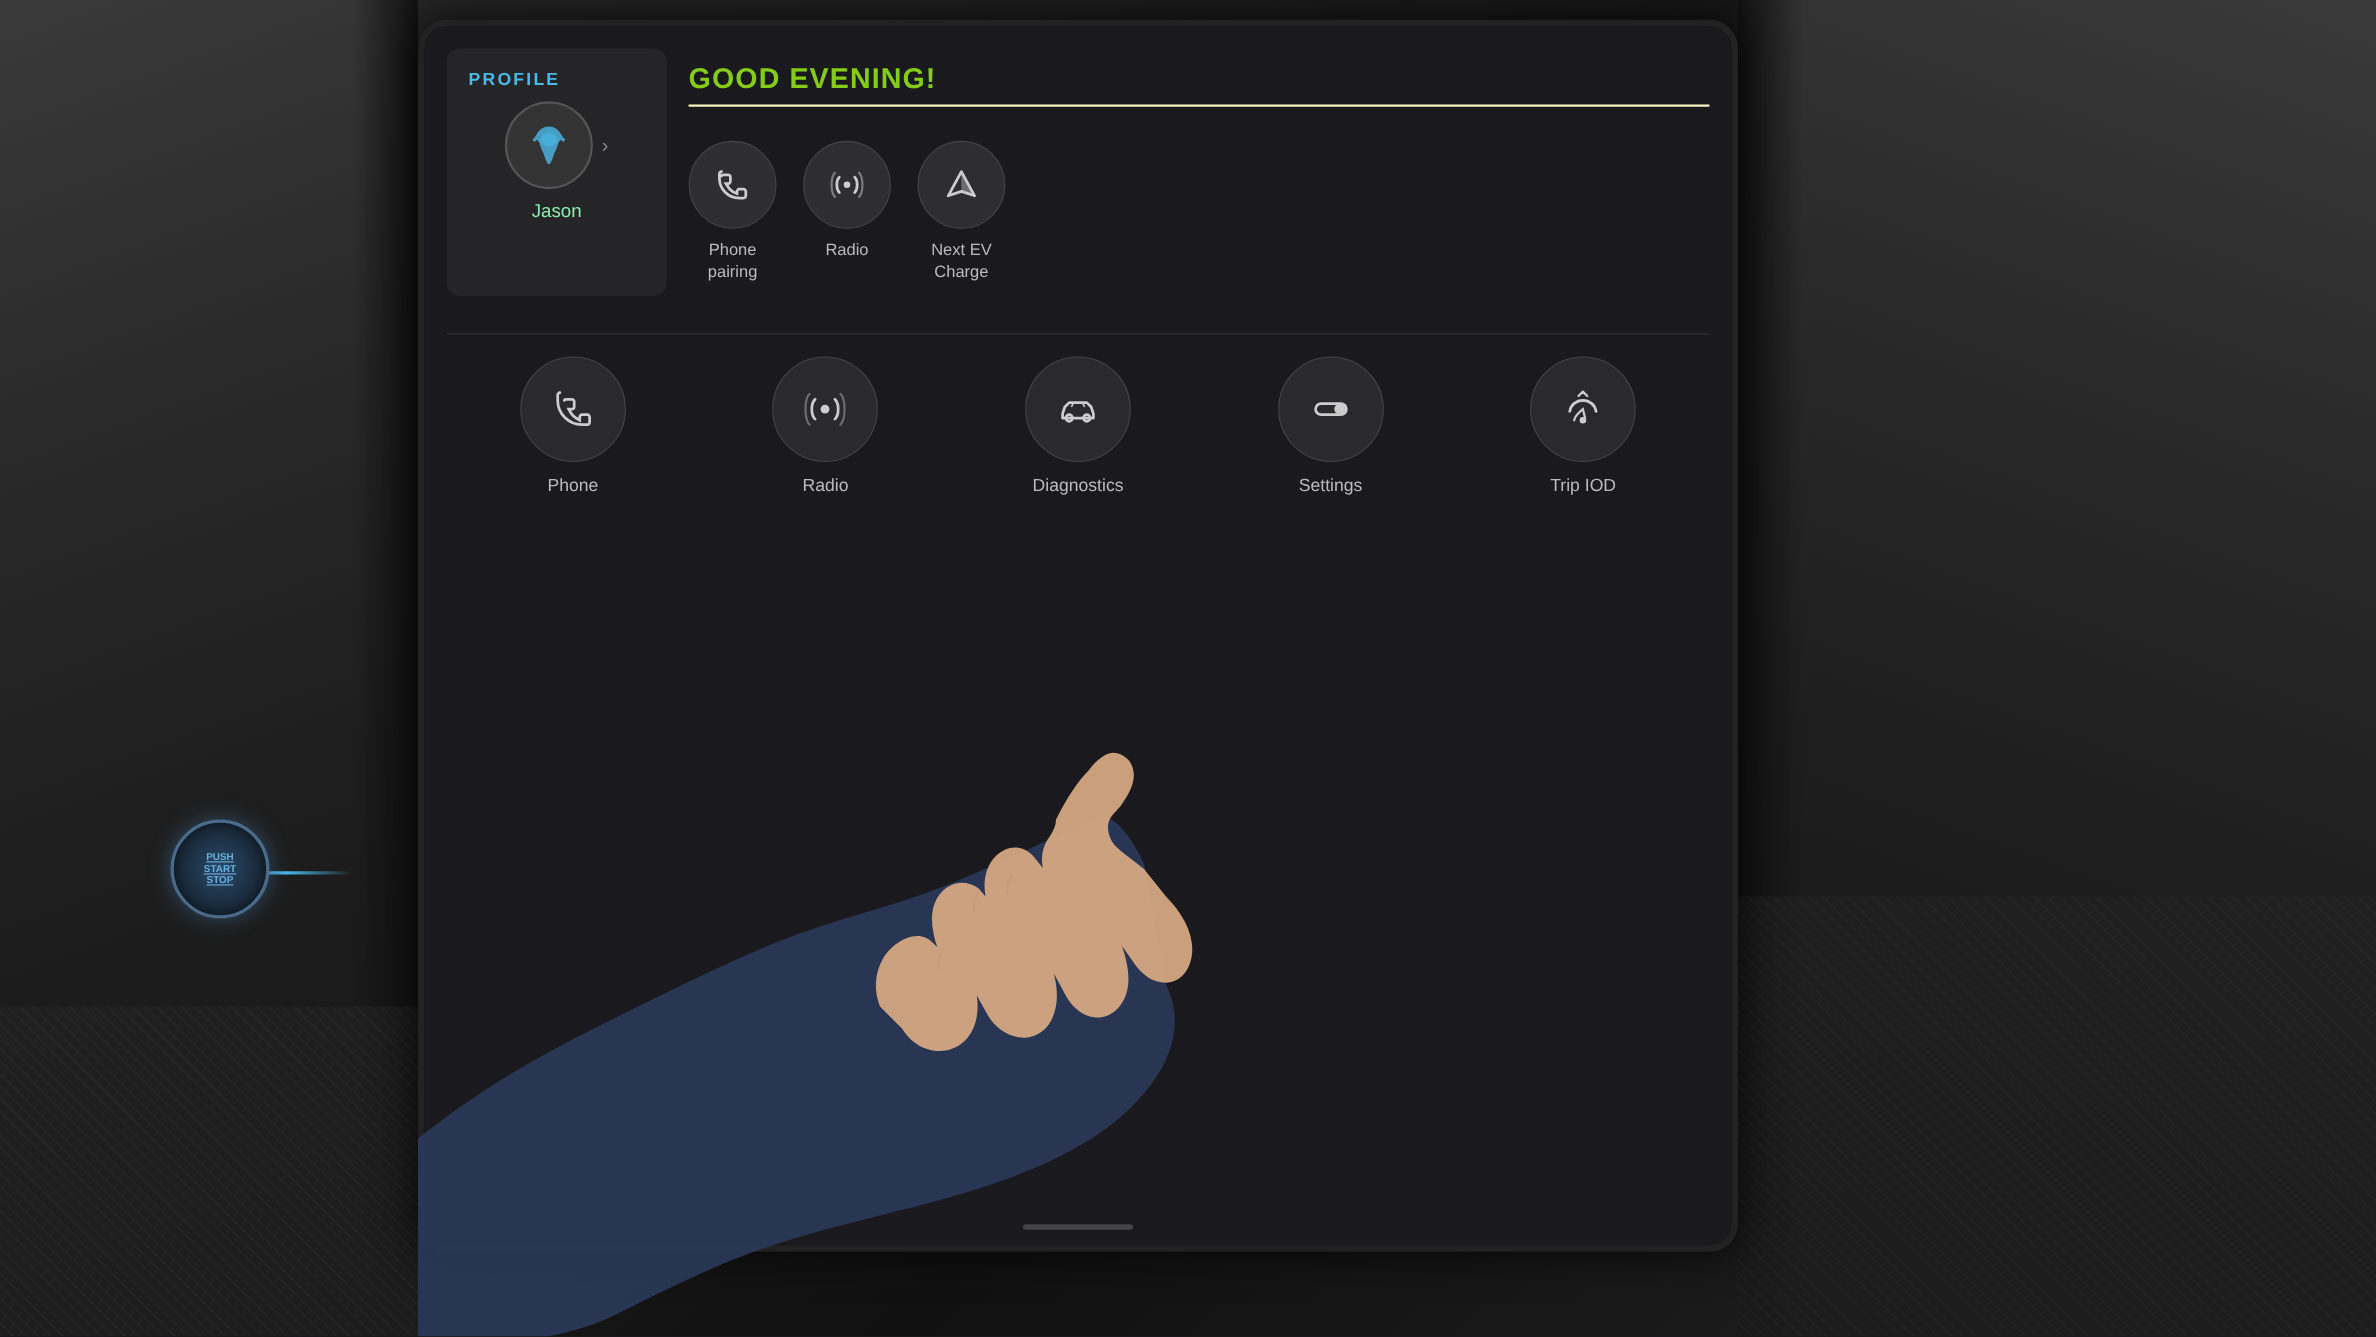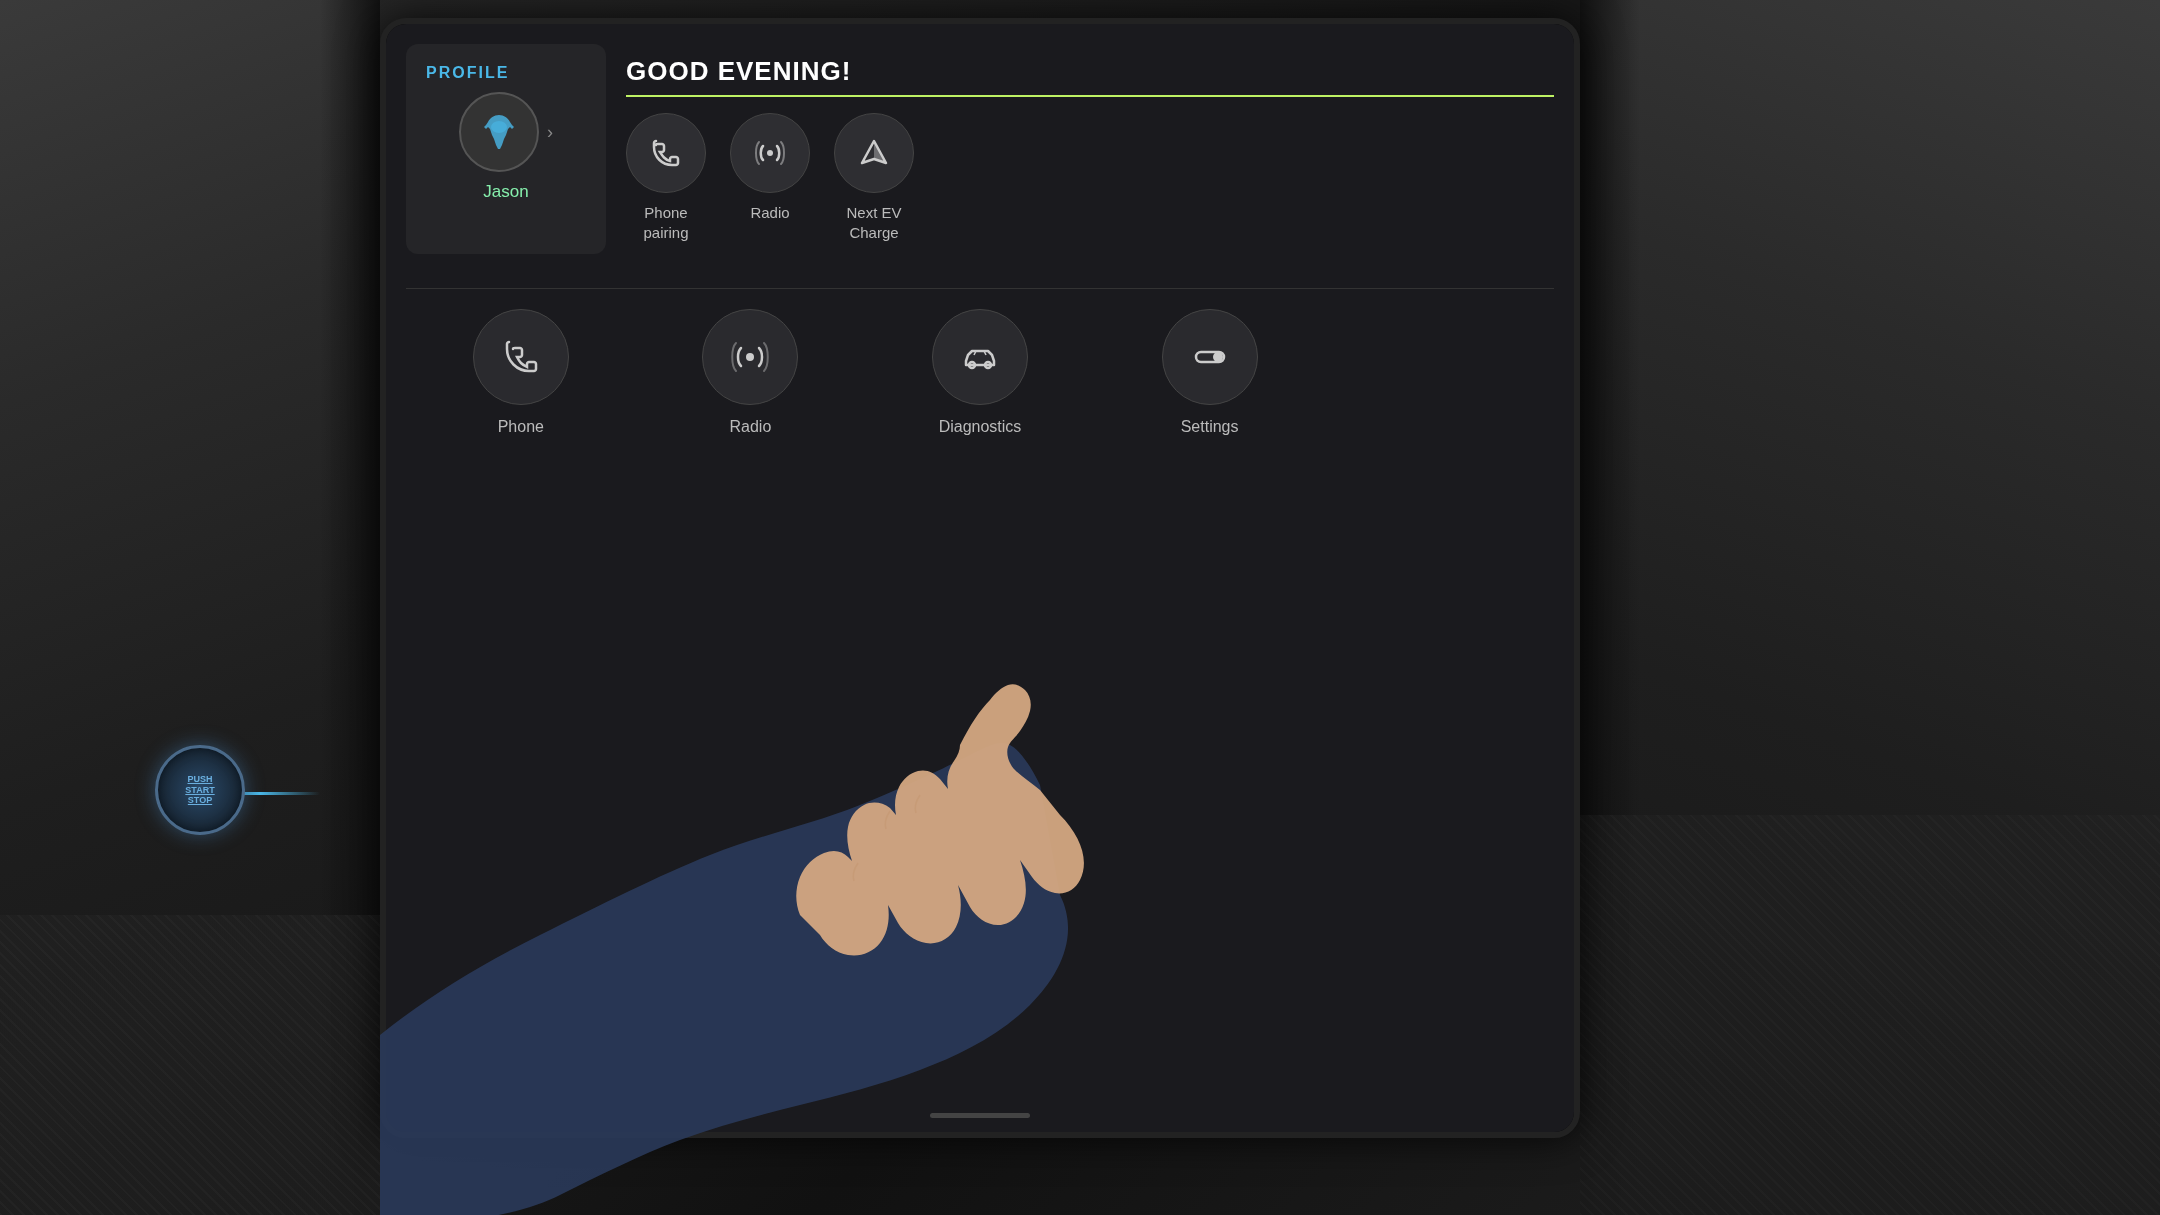--- a/index.html
+++ b/index.html
@@ -166,25 +166,25 @@
 
     
     .greeting-area {
       flex: 1;
       padding: 12px 0;
     }
 
     .greeting-text {
       font-size: 26px;
       font-weight: bold;
-      color: #ffffff;
+      color: #84cc16;
       letter-spacing: 1px;
-      border-bottom: 2px solid #bef264;
+      border-bottom: 2px solid #fef9c3;
       padding-bottom: 8px;
-      margin-bottom: 16px;
+      margin-bottom: 31px;
     }
 
     
     .quick-actions {
       display: flex;
       gap: 24px;
     }
 
     .quick-btn {
       display: flex;
@@ -461,20 +461,33 @@
         <div class="grid-btn-circle">
           <svg width="44" height="44" viewBox="0 0 44 44">
 
             <rect x="8" y="17" width="28" height="10" rx="5" fill="none" stroke="#ccc" stroke-width="2.5"></rect>
             <circle cx="30" cy="22" r="5" fill="#ccc"></circle>
           </svg>
         </div>
         <span class="grid-btn-label">Settings</span>
       </div>
 
+      <div class="grid-btn">
+        <div class="grid-btn-circle">
+          <svg width="44" height="44" viewBox="0 0 44 44">
+
+            <path d="M22 14 C16 14 11 18 10 24" fill="none" stroke="#ccc" stroke-width="2.5" stroke-linecap="round"></path>
+            <path d="M22 14 C28 14 33 18 34 24" fill="none" stroke="#ccc" stroke-width="2.5" stroke-linecap="round"></path>
+            <path d="M14 32 C15 28 17 26 22 22 L24 30" fill="none" stroke="#ccc" stroke-width="2" stroke-linecap="round"></path>
+            <circle cx="22" cy="32" r="3" fill="#ccc"></circle>
+            <path d="M18 10 L22 6 L26 10" fill="none" stroke="#ccc" stroke-width="2" stroke-linecap="round" stroke-linejoin="round"></path>
+          </svg>
+        </div>
+        <span class="grid-btn-label">Trip IOD</span>
+      </div>
 
     </div>
 
     <div class="nav-bar"></div>
   </div>
 </div>
 
 <div class="hand-overlay">
   <svg class="hand-svg" viewBox="0 0 900 700" xmlns="http://www.w3.org/2000/svg">
 

